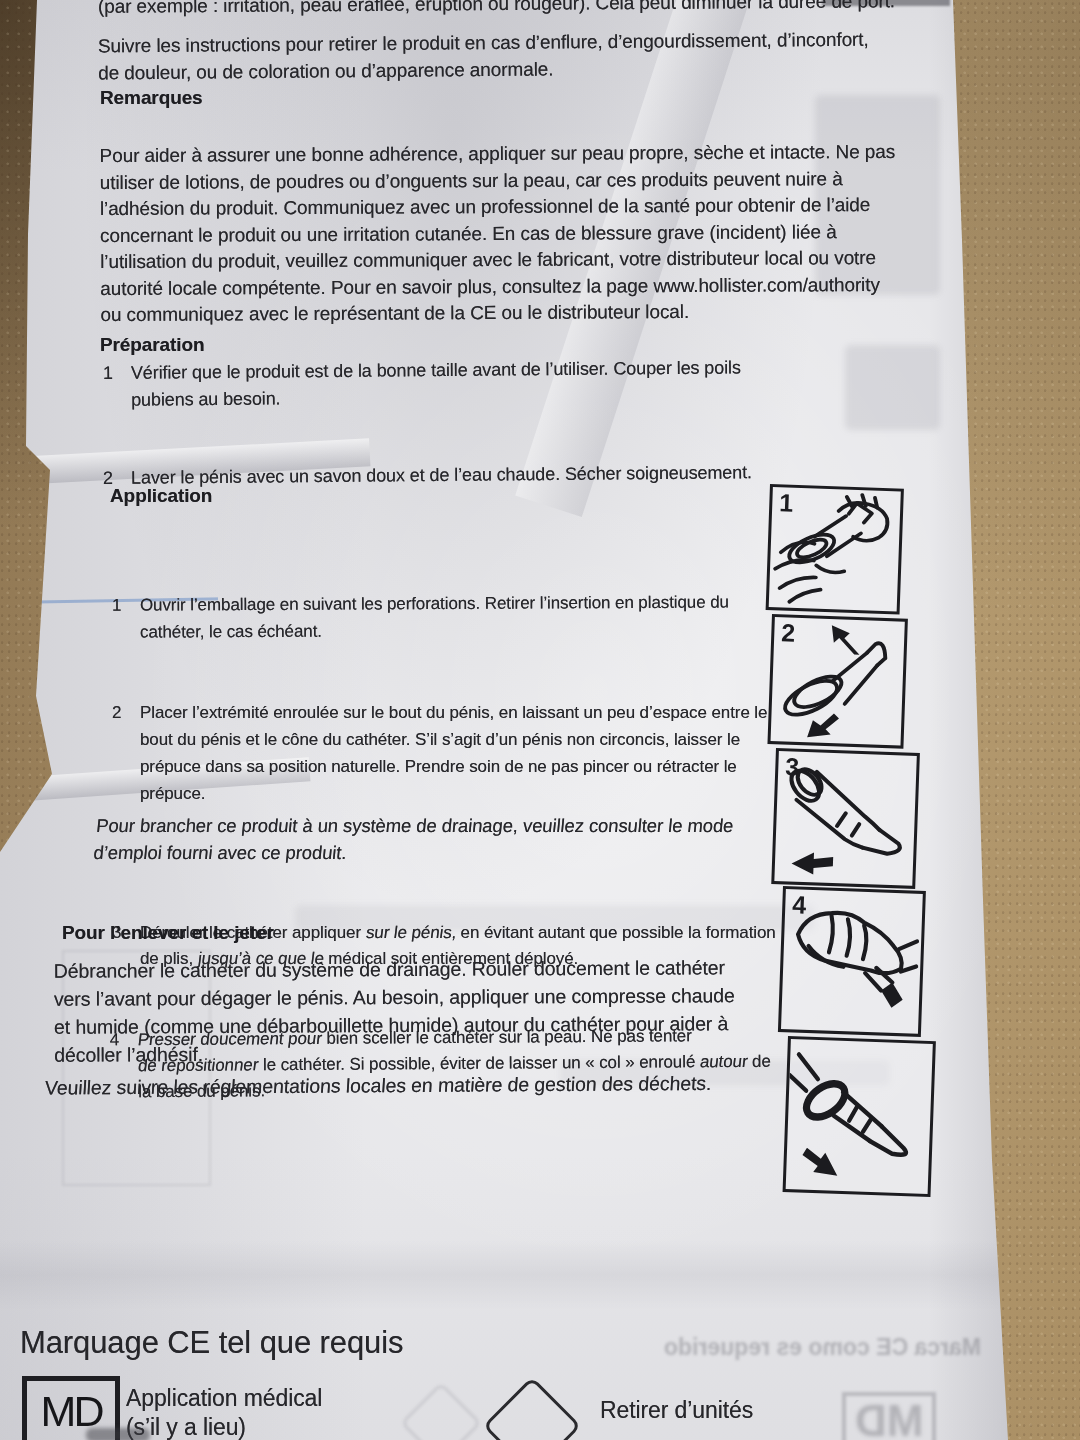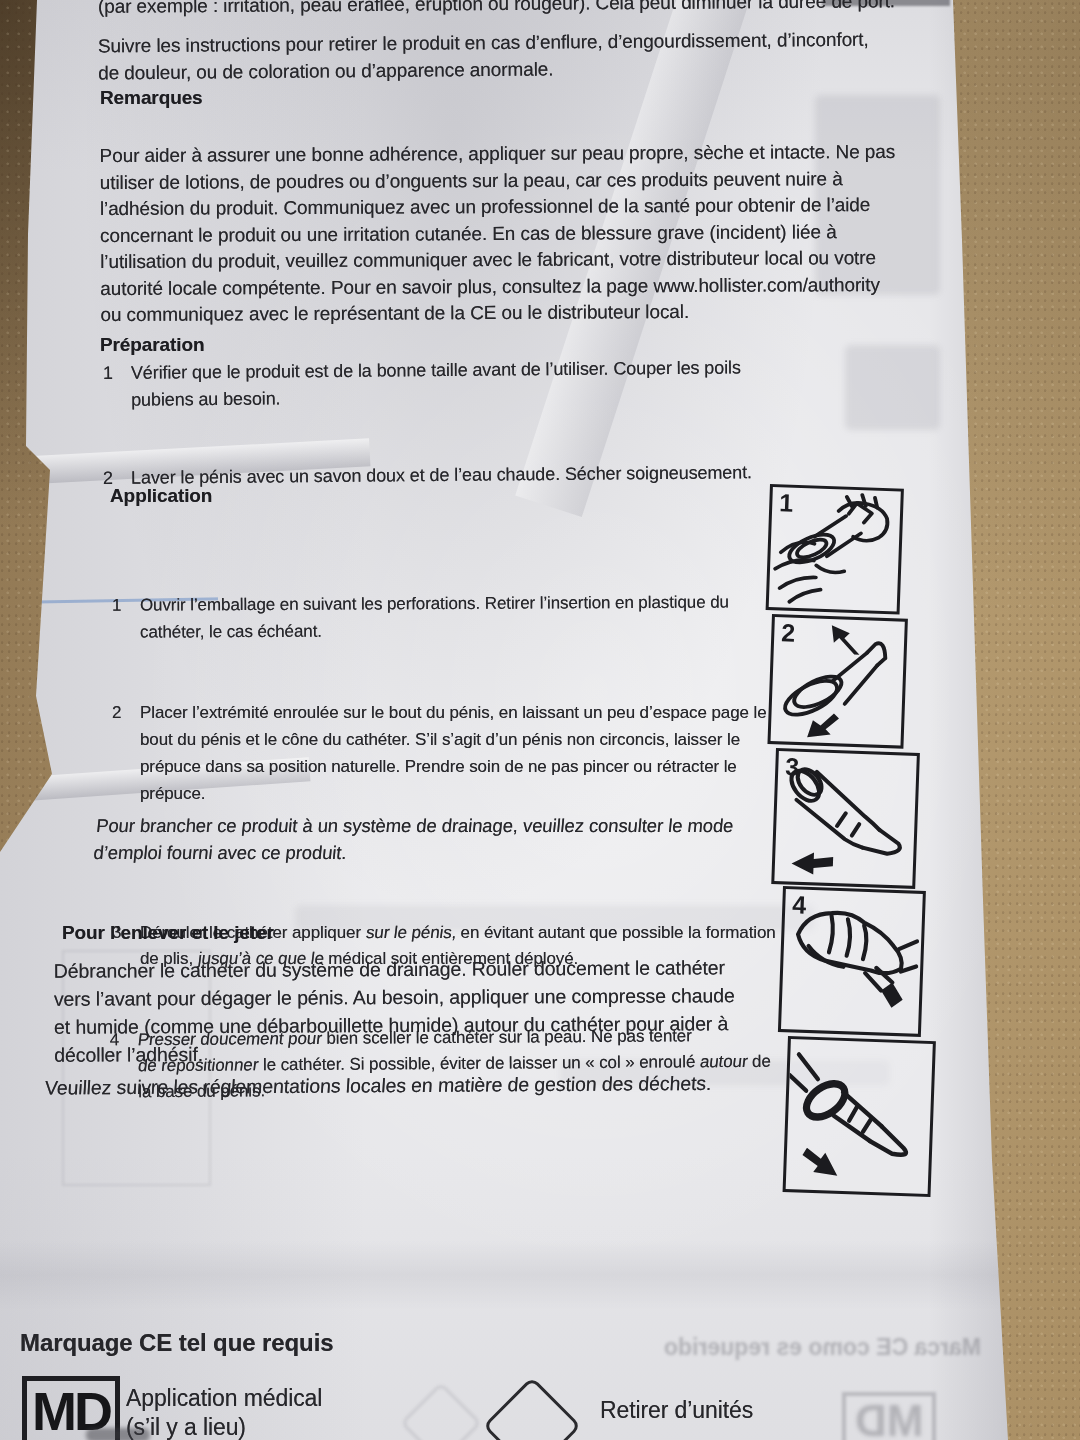--- a/index.html
+++ b/index.html
@@ -45,21 +45,21 @@
   .figbox{position:absolute;border:3px solid #1c1c20;background:rgba(240,240,243,.35);
           transform:rotate(2deg);transform-origin:top left;}
   .fig-num{position:absolute;left:7px;top:1px;font-weight:bold;font-size:25px;color:#1c1c20;}
   .figbox svg{position:absolute;inset:0;width:100%;height:100%;}
   .ink{stroke:#1b1b1f;stroke-width:3;fill:none;stroke-linecap:round;stroke-linejoin:round;}
   .inkfill{fill:#1b1b1f;stroke:none;}
 
   
   .mdbox{position:absolute;left:22px;top:1376px;width:88px;height:80px;
          border:5px solid #1e1e22;display:flex;align-items:flex-start;justify-content:center;}
-  .mdbox .md{font-size:54px;font-weight:bold;letter-spacing:-3px;color:#161619;line-height:60px;}
+  .mdbox .md{font-size:43px;font-weight:normal;letter-spacing:-3px;color:#161619;line-height:60px;}
   .diamond{position:absolute;left:497px;top:1391px;width:64px;height:64px;
            border:3.5px solid #2a2a2e;border-radius:9px;transform:rotate(45deg);}
 
   
   .st{position:absolute;color:rgba(115,115,122,.42);filter:blur(1.4px);
       transform:scaleX(-1);font-weight:bold;}
   .smudge{position:absolute;background:rgba(120,120,128,.16);filter:blur(3px);border-radius:6px;}
   .stbox{position:absolute;border:4px solid rgba(115,115,122,.35);filter:blur(1.6px);}
   .faintline{position:absolute;background:rgba(95,135,195,.5);filter:blur(.6px);}
 </style>
@@ -108,21 +108,21 @@
     </div>
 
     <div class="tb bold" style="left:110px;top:483px;">Application</div>
 
     <div class="tb list-item" style="left:112px;top:511px;width:645px;font-size:17px;transform:rotate(-.3deg);">
       <span class="num">1</span>
       <span>Ouvrir l’emballage en suivant les perforations. Retirer l’insertion en plastique du cathéter, le cas échéant.</span>
     </div>
     <div class="tb list-item" style="left:112px;top:566px;width:645px;font-size:17px;line-height:27px;">
       <span class="num">2</span>
-      <span>Placer l’extrémité enroulée sur le bout du pénis, en laissant un peu d’espace page le bout du pénis et le cône du cathéter. S’il s’agit d’un pénis non circoncis, laisser le prépuce dans sa position naturelle. Prendre soin de ne pas pincer ou rétracter le prépuce.</span>
+      <span>Placer l’extrémité enroulée sur le bout du pénis, en laissant un peu d’espace entre le bout du pénis et le cône du cathéter. S’il s’agit d’un pénis non circoncis, laisser le prépuce dans sa position naturelle. Prendre soin de ne pas pincer ou rétracter le prépuce.</span>
     </div>
     <div class="tb list-item" style="left:112px;top:679px;width:650px;font-size:17px;">
       <span class="num">3</span>
       <span>Dérouler le cathéter appliquer </span><span class="warp">sur le pénis,</span><span> en évitant autant que possible la formation de plis, </span><span class="warp">jusqu’à ce que le</span><span> médical soit entièrement déployé.</span>
     </div>
     <div class="tb list-item" style="left:110px;top:731px;width:650px;font-size:17px;line-height:26px;transform:rotate(-.4deg);">
       <span class="num">4</span>
       <span class="warp">Presser doucement pour</span><span> bien sceller le cathéter sur la peau. Ne pas tenter </span><span class="warp">de repositionner</span><span> le cathéter. Si possible, éviter de laisser un « col » enroulé </span><span class="warp">autour</span><span> de la base du pénis.</span>
     </div>
 
@@ -207,21 +207,21 @@
           <path d="M38,34 L66,56 M32,50 L58,66"></path>
           <path d="M48,44 L43,53 M58,52 L53,60"></path>
           <path d="M66,56 L82,70 M58,66 L74,74 M82,70 Q88,76 74,74"></path>
         </g>
         <g class="inkfill">
           <path d="M14,72 L24,79 L27,75 L36,90 L19,88 L22,84 L11,77 Z"></path>
         </g>
       </svg>
     </div>
 
-    <div class="tb" style="left:20px;top:1330px;font-size:24px;font-weight:bold;">Marquage CE tel que requis</div>
+    <div class="tb" style="left:20px;top:1330px;font-size:31px;">Marquage CE tel que requis</div>
 
     <div class="mdbox">
       <span class="md">MD</span>
     </div>
     <div class="tb" style="left:126px;top:1384px;font-size:23px;line-height:29px;width:260px;">
       <span>Application médical</span><br>
       <span>(s’il y a lieu)</span>
     </div>
 
     <div class="diamond"></div>

